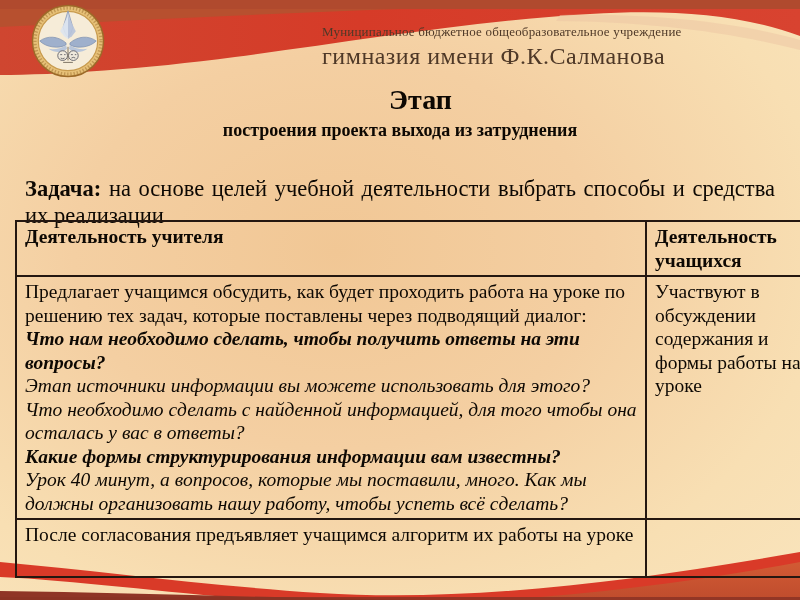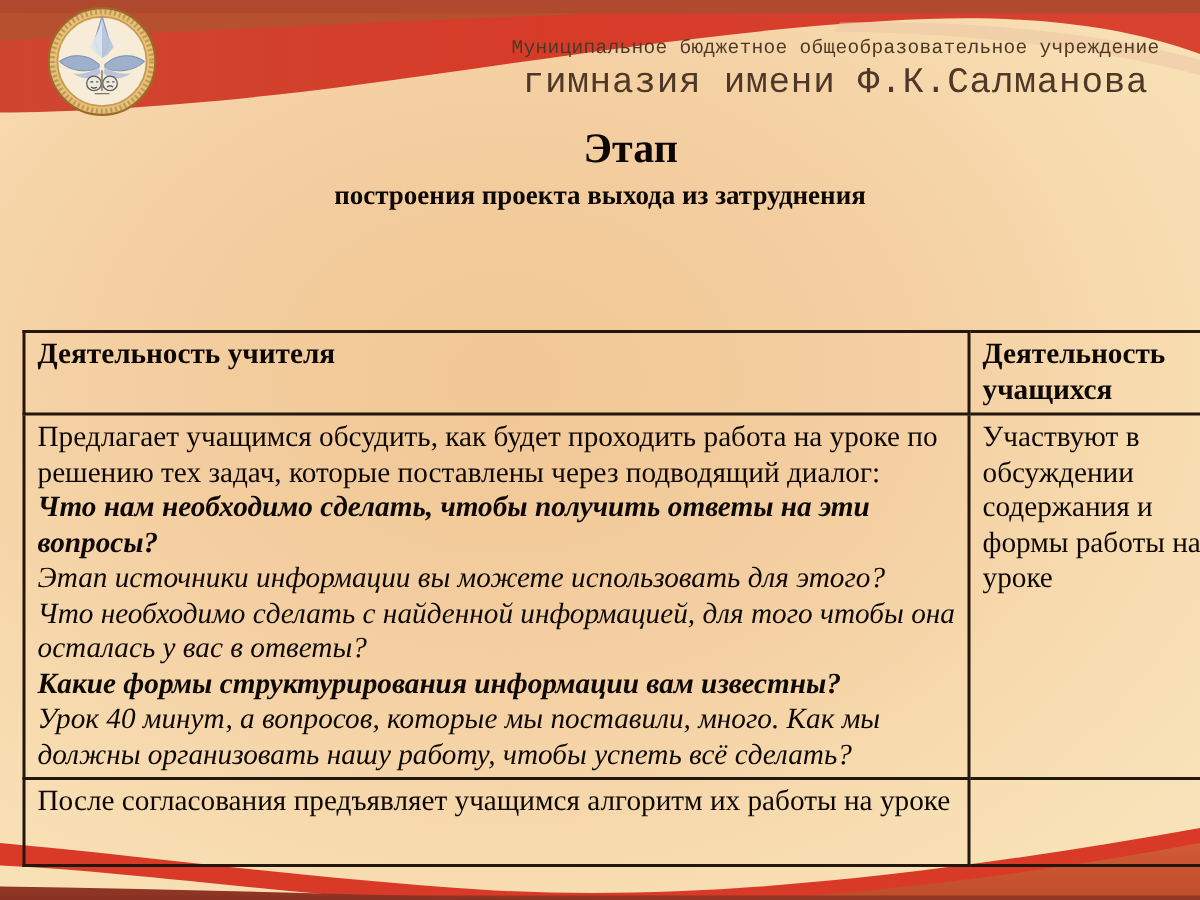--- a/index.html
+++ b/index.html
@@ -12,22 +12,22 @@
     color:#140c05;
   }
   .deco{position:absolute;left:0;width:800px;pointer-events:none;}
   .deco.top{top:0;height:100px;}
   .deco.bottom{bottom:0;height:54px;}
 
   .logo{position:absolute;left:31px;top:4px;width:74px;height:74px;}
 
   .org{
     position:absolute;top:24px;right:8px;width:470px;
-    text-align:center;color:#4e3827;
-    font-family:Liberation Mono, monospace;
+    text-align:left;color:#4e3827;
+    font-family:Liberation Serif, serif;
   }
   .org .l1{font-size:13px;letter-spacing:.2px;}
   .org .l2{font-size:24px;margin-top:3px;letter-spacing:.5px;}
 
   .title{
     position:absolute;top:84px;left:0;width:800px;text-align:center;
     font-weight:bold;color:#0d0803;
   }
   .title .t1{font-size:28px;line-height:31px;margin-left:41px;}
   .title .t2{font-size:18px;line-height:31px;}
@@ -109,20 +109,21 @@
   <div class="org">
     <div class="l1">Муниципальное бюджетное общеобразовательное учреждение</div>
     <div class="l2">гимназия имени Ф.К.Салманова</div>
   </div>
 
   <div class="title">
     <div class="t1">Этап</div>
     <div class="t2">построения проекта выхода из затруднения</div>
   </div>
 
+  <p class="task"><span class="lbl">Задача:</span><span> на основе целей учебной деятельности выбрать способы и средства их реализации</span></p>
 
   <table class="main">
     <tbody>
         <tr class="hdr">
       <td class="c1">Деятельность учителя</td>
       <td class="c2" style="white-space:pre-line;">Деятельность
 учащихся</td>
     </tr>
     <tr class="body">
       <td class="c1">

